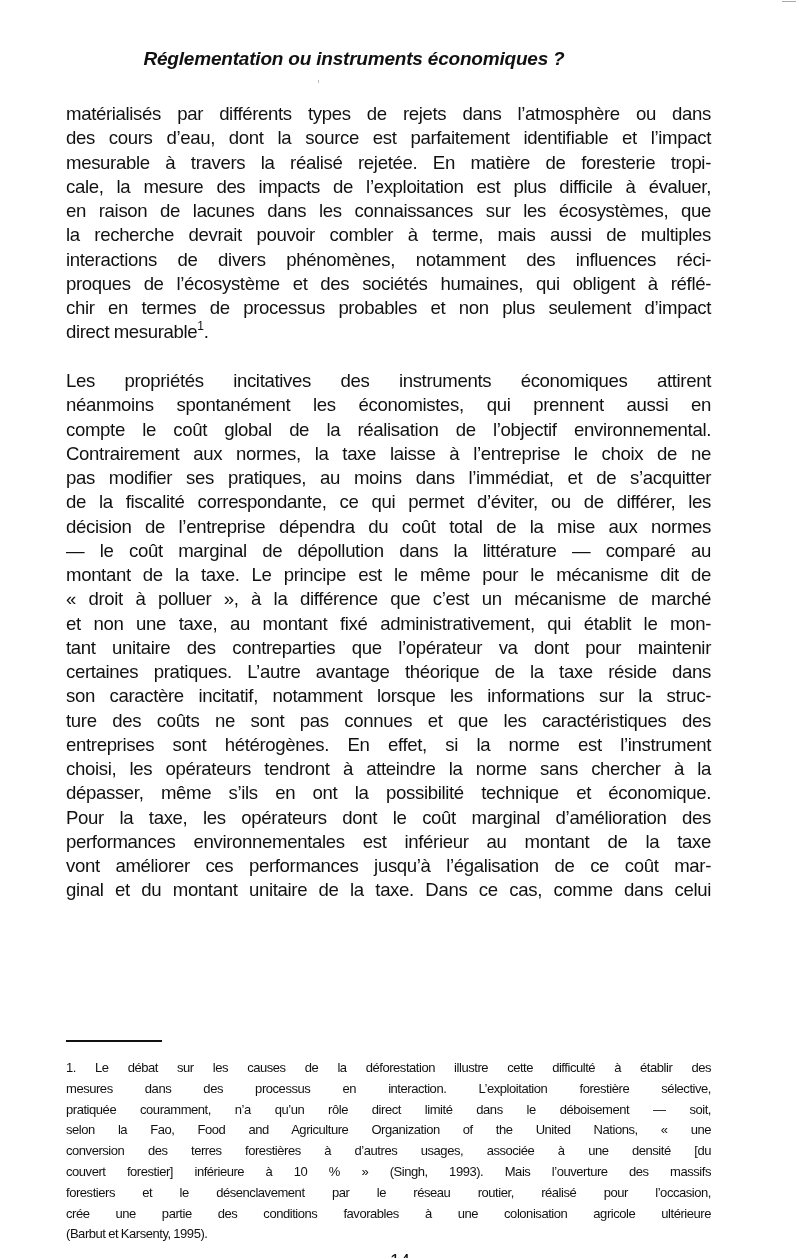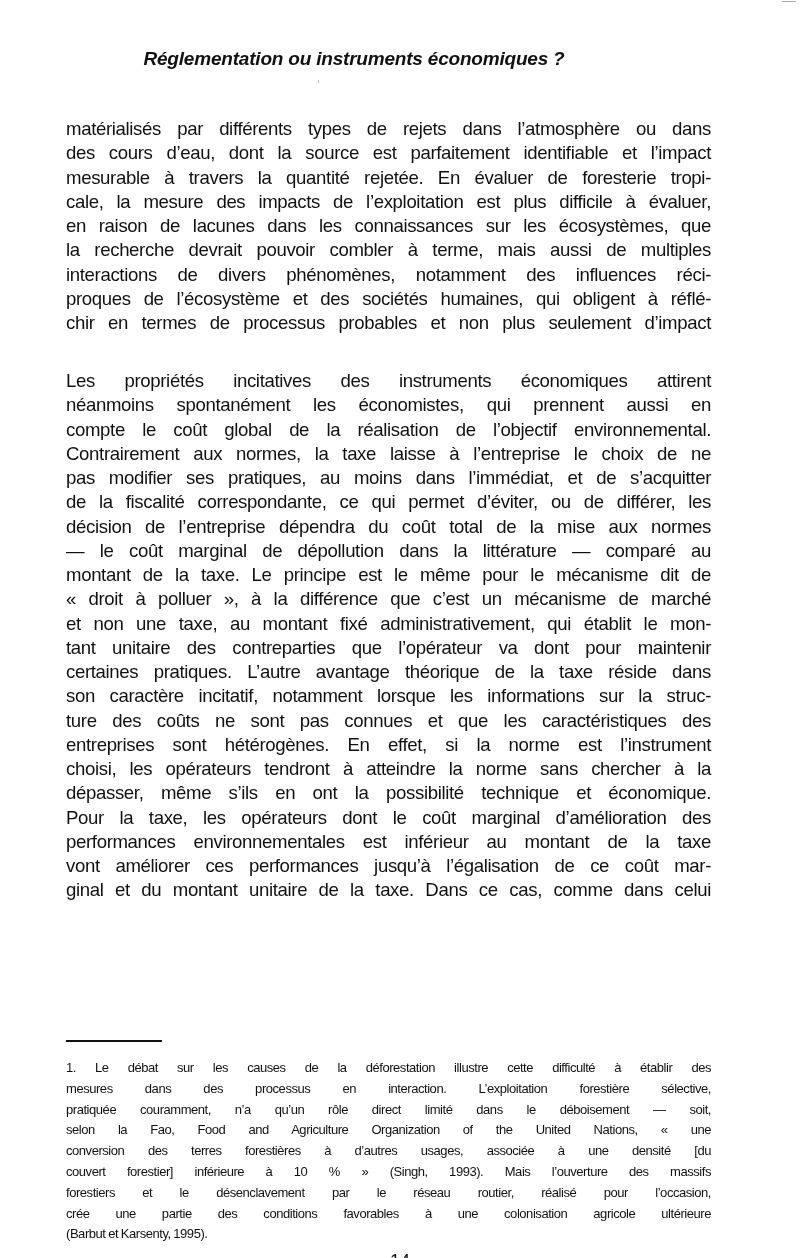--- a/index.html
+++ b/index.html
@@ -3,46 +3,47 @@
   <meta charset="utf-8">
   <style>
     html, body { margin: 0; padding: 0; background: #ffffff; }
     body { width: 800px; height: 1258px; position: relative; overflow: hidden; color: #111111; font-family: "Liberation Sans", sans-serif; }
     .running-head { position: absolute; top: 48px; left: 0; width: 708px; text-align: center; font-weight: bold; font-style: italic; font-size: 19px; letter-spacing: -0.2px; }
     .tick { position: absolute; top: 80px; left: 318px; width: 1px; height: 3px; background: #bbb; }
     .corner { position: absolute; top: 1px; right: 4px; width: 14px; height: 1px; background: #aaa; }
     .body-text { position: absolute; left: 66px; width: 645px; font-size: 18.6px; }
     .line { height: 24.25px; line-height: 24.25px; white-space: nowrap; text-align: justify; text-align-last: justify; letter-spacing: -0.35px; word-spacing: -0.5px; overflow: visible; }
     .line.last { text-align-last: left; }
-    #para1 { top: 117px; }
+    #para1 { top: 102px; }
     #para2 { top: 369px; }
     sup { font-size: 12px; line-height: 0; vertical-align: 8px; }
     .rule { position: absolute; top: 1040px; left: 66px; width: 96px; height: 2px; background: #111; }
     .footnote { position: absolute; top: 1058px; left: 66px; width: 645px; font-size: 13px; }
     .footnote .line { height: 20.8px; line-height: 20.8px; letter-spacing: -0.45px; }
     .page-number { position: absolute; top: 1251px; left: 0; width: 800px; text-align: center; font-size: 18px; }
   </style>
 </head>
 <body>
 
 <div class="corner"></div>
 
 <div class="running-head">Réglementation ou instruments économiques ?</div>
 <div class="tick"></div>
 
 <div class="body-text" id="para1">
   <div class="line">matérialisés par différents types de rejets dans l’atmosphère ou dans</div>
   <div class="line">des cours d’eau, dont la source est parfaitement identifiable et l’impact</div>
-  <div class="line">mesurable à travers la quantité rejetée. En évaluer de foresterie tropi-</div>
+  <div class="line">mesurable à travers la réalisé rejetée. En matière de foresterie tropi-</div>
   <div class="line">cale, la mesure des impacts de l’exploitation est plus difficile à évaluer,</div>
   <div class="line">en raison de lacunes dans les connaissances sur les écosystèmes, que</div>
   <div class="line">la recherche devrait pouvoir combler à terme, mais aussi de multiples</div>
   <div class="line">interactions de divers phénomènes, notamment des influences réci-</div>
   <div class="line">proques de l’écosystème et des sociétés humaines, qui obligent à réflé-</div>
   <div class="line">chir en termes de processus probables et non plus seulement d’impact</div>
+  <div class="line last"><span>direct mesurable</span><sup>1</sup><span>.</span></div>
 </div>
 
 <div class="body-text" id="para2">
   <div class="line">Les propriétés incitatives des instruments économiques attirent</div>
   <div class="line">néanmoins spontanément les économistes, qui prennent aussi en</div>
   <div class="line">compte le coût global de la réalisation de l’objectif environnemental.</div>
   <div class="line">Contrairement aux normes, la taxe laisse à l’entreprise le choix de ne</div>
   <div class="line">pas modifier ses pratiques, au moins dans l’immédiat, et de s’acquitter</div>
   <div class="line">de la fiscalité correspondante, ce qui permet d’éviter, ou de différer, les</div>
   <div class="line">décision de l’entreprise dépendra du coût total de la mise aux normes</div>

